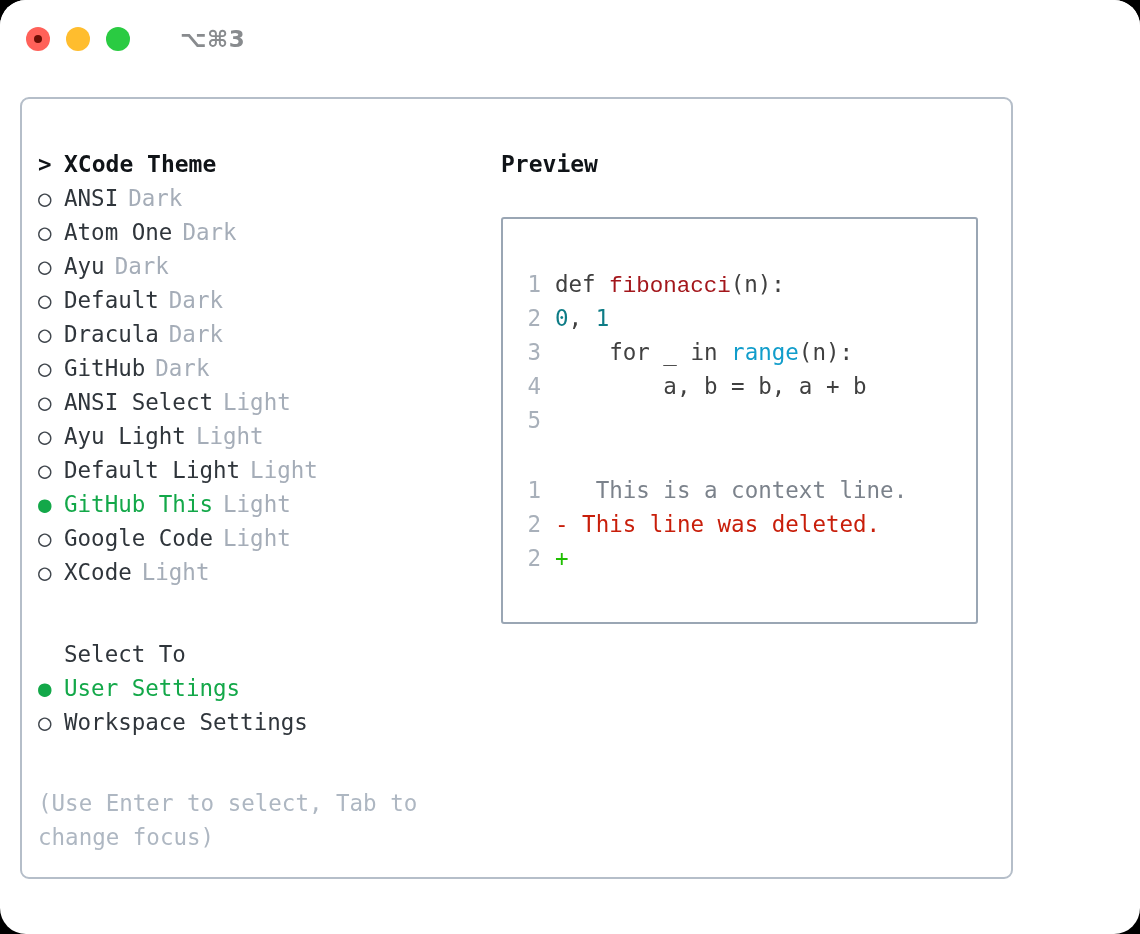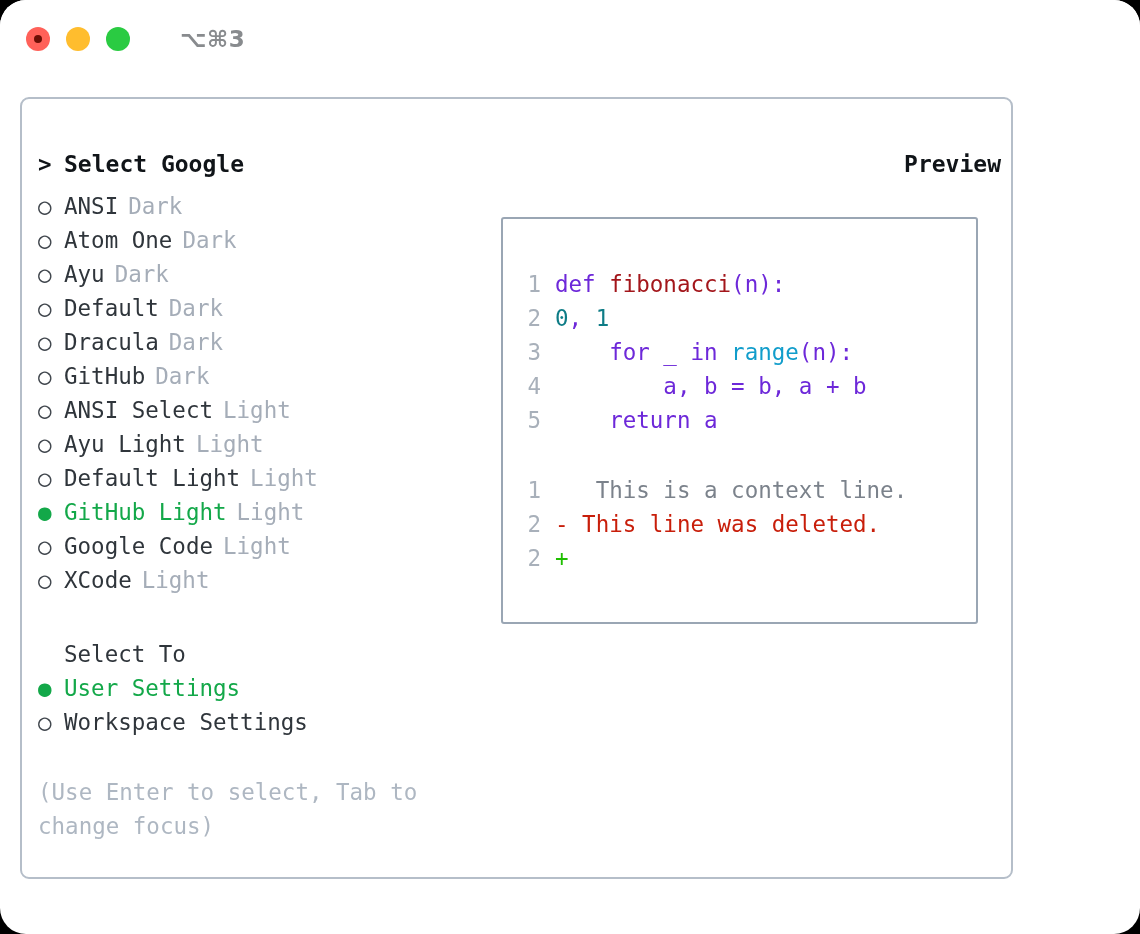--- a/index.html
+++ b/index.html
@@ -102,44 +102,43 @@
 
   .heading {
     font-weight: 700;
     color: #101418;
     font-size: 23px;
   }
   .heading .marker { color: #101418; font-weight: 700; }
 
   .label      { color: #2f353b; }
   .label.sel  { color: #13a849; }
-  .suffix     { color: #a5adb8; margin-left: 10px; margin-top: 8px; }
+  .suffix     { color: #a5adb8; margin-left: 10px; }
 
   .section-gap { height: 48px; }
 
   .hint {
-    margin-top: 36px;
+    margin-top: 47px;
     color: #aeb7c2;
     font-size: 22.5px;
     line-height: 34px;
     width: 420px;
   }
 
   
   .right-col {
     position: absolute;
     left: 479px; top: 48px;
     width: 500px;
   }
   .preview-title {
     font-size: 23px;
     font-weight: 700;
     color: #101418;
     line-height: 34px;
-    text-align: right;
   }
 
   .codebox {
     margin-top: 36px;
     width: 477px;
     height: 407px;
     border: 2px solid #9aa6b4;
     border-radius: 3px;
     background: #ffffff;
     padding: 48px 0 0 0;
@@ -152,23 +151,23 @@
     line-height: 34px;
     font-size: 22.5px;
     white-space: pre;
   }
   .lineno {
     flex: 0 0 38px;
     text-align: right;
     color: #a8b0ba;
     margin-right: 14px;
   }
-  .code-text { color: #6d28d9; }
-
-  .tok-fn     { color: #a3161b; }
+  .code-text { color: #404040; }
+
+  .tok-fn     { color: #a3161b; font-family: Liberation Mono, monospace; }
   .tok-num    { color: #0e7c86; }
   .tok-builtin{ color: #119dcb; }
 
   .diff-gap { height: 36px; }
   .diff-context { color: #7b828b; }
   .diff-del     { color: #c81e0a; }
   .diff-add     { color: #1fbf00; }
 </style>
 </head>
 <body>
@@ -185,34 +184,34 @@
     </div>
     <span class="shortcut">⌥⌘3</span>
   </div>
 
   <div class="panel">
     <div class="columns">
 
       <div class="left-col">
 
         <div class="row heading">
-          <span class="marker">&gt;</span><span>Select Google</span>
+          <span class="marker">&gt;</span><span>XCode Theme</span>
         </div>
 
         <div id="theme-rows">
             <div class="row"><span class="marker">○</span><span class="label">ANSI</span><span class="suffix">Dark</span></div>
             <div class="row"><span class="marker">○</span><span class="label">Atom One</span><span class="suffix">Dark</span></div>
             <div class="row"><span class="marker">○</span><span class="label">Ayu</span><span class="suffix">Dark</span></div>
             <div class="row"><span class="marker">○</span><span class="label">Default</span><span class="suffix">Dark</span></div>
             <div class="row"><span class="marker">○</span><span class="label">Dracula</span><span class="suffix">Dark</span></div>
             <div class="row"><span class="marker">○</span><span class="label">GitHub</span><span class="suffix">Dark</span></div>
             <div class="row"><span class="marker">○</span><span class="label">ANSI Select</span><span class="suffix">Light</span></div>
             <div class="row"><span class="marker">○</span><span class="label">Ayu Light</span><span class="suffix">Light</span></div>
             <div class="row"><span class="marker">○</span><span class="label">Default Light</span><span class="suffix">Light</span></div>
-            <div class="row"><span class="marker filled">●</span><span class="label sel">GitHub Light</span><span class="suffix">Light</span></div>
+            <div class="row"><span class="marker filled">●</span><span class="label sel">GitHub This</span><span class="suffix">Light</span></div>
             <div class="row"><span class="marker">○</span><span class="label">Google Code</span><span class="suffix">Light</span></div>
             <div class="row"><span class="marker">○</span><span class="label">XCode</span><span class="suffix">Light</span></div>
           </div>
 
         <div class="section-gap"></div>
 
         <div class="row">
           <span class="marker blank">○</span><span class="label">Select To</span>
         </div>
 
@@ -225,21 +224,21 @@
       </div>
 
       <div class="right-col">
         <div class="preview-title">Preview</div>
         <div class="codebox">
           <div id="code-rows">
               <div class="code-line"><span class="lineno">1</span><span class="code-text">def </span><span class="tok-fn">fibonacci</span><span class="code-text">(n):</span></div>
               <div class="code-line"><span class="lineno">2</span><span class="tok-num">0</span><span class="code-text">, </span><span class="tok-num">1</span></div>
               <div class="code-line"><span class="lineno">3</span><span class="code-text">    for _ in </span><span class="tok-builtin">range</span><span class="code-text">(n):</span></div>
               <div class="code-line"><span class="lineno">4</span><span class="code-text">        a, b = b, a + b</span></div>
-              <div class="code-line"><span class="lineno">5</span><span class="code-text">    return a</span></div>
+              <div class="code-line"><span class="lineno">5</span></div>
             </div>
           <div class="diff-gap"></div>
           <div id="diff-rows">
               <div class="code-line"><span class="lineno">1</span><span class="diff-context"> </span><span class="diff-context">  This is a context line.</span></div>
               <div class="code-line"><span class="lineno">2</span><span class="diff-del">-</span><span class="diff-del"> This line was deleted.</span></div>
               <div class="code-line"><span class="lineno">2</span><span class="diff-add">+</span></div>
             </div>
         </div>
       </div>
 

